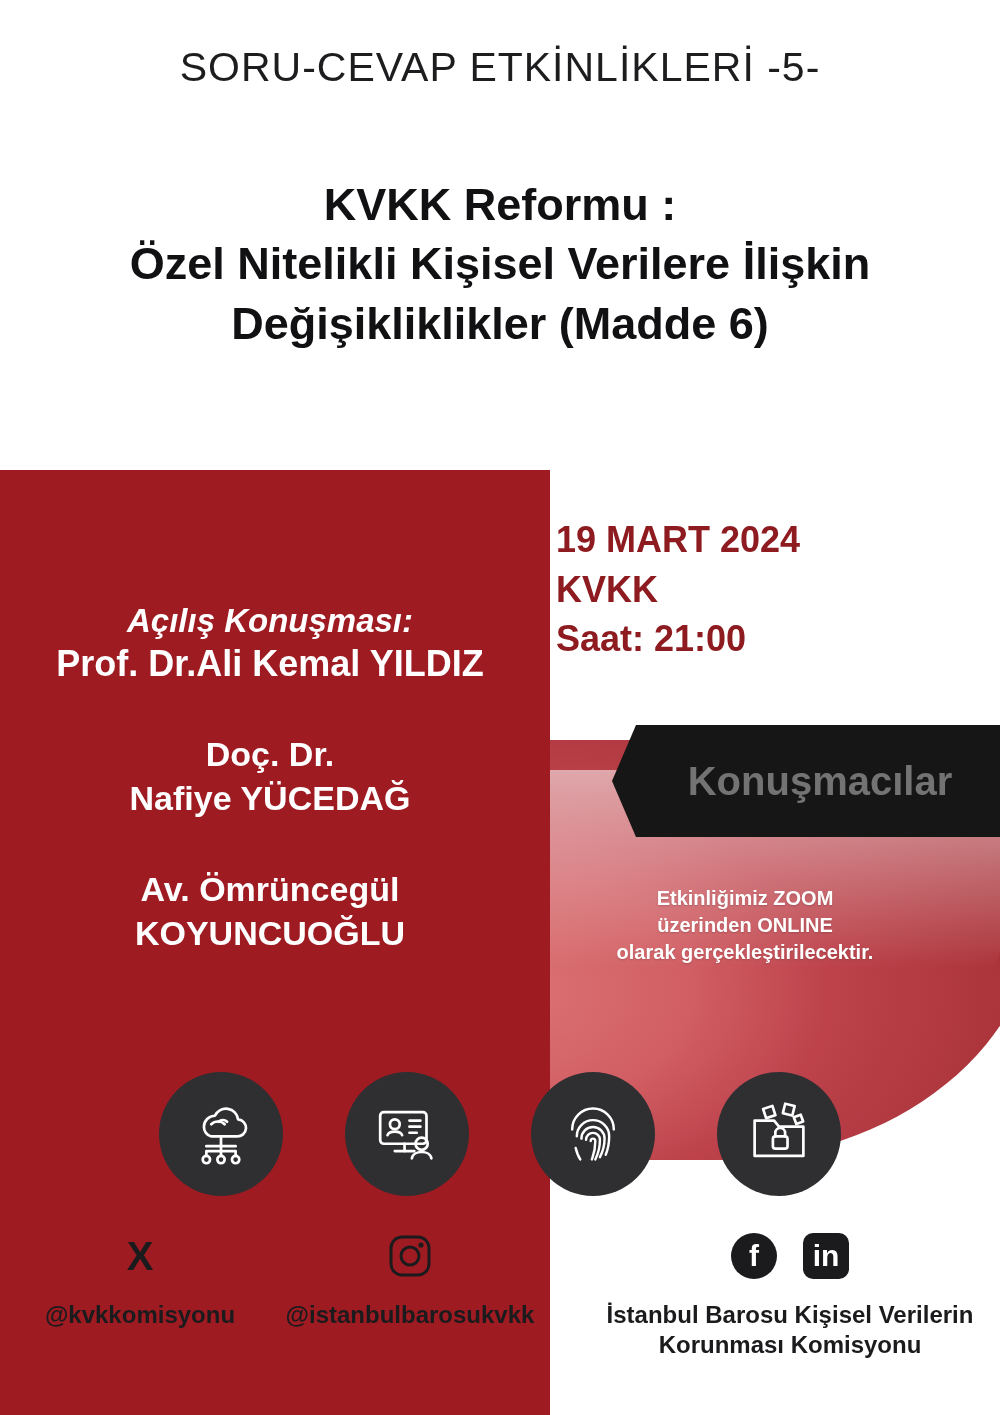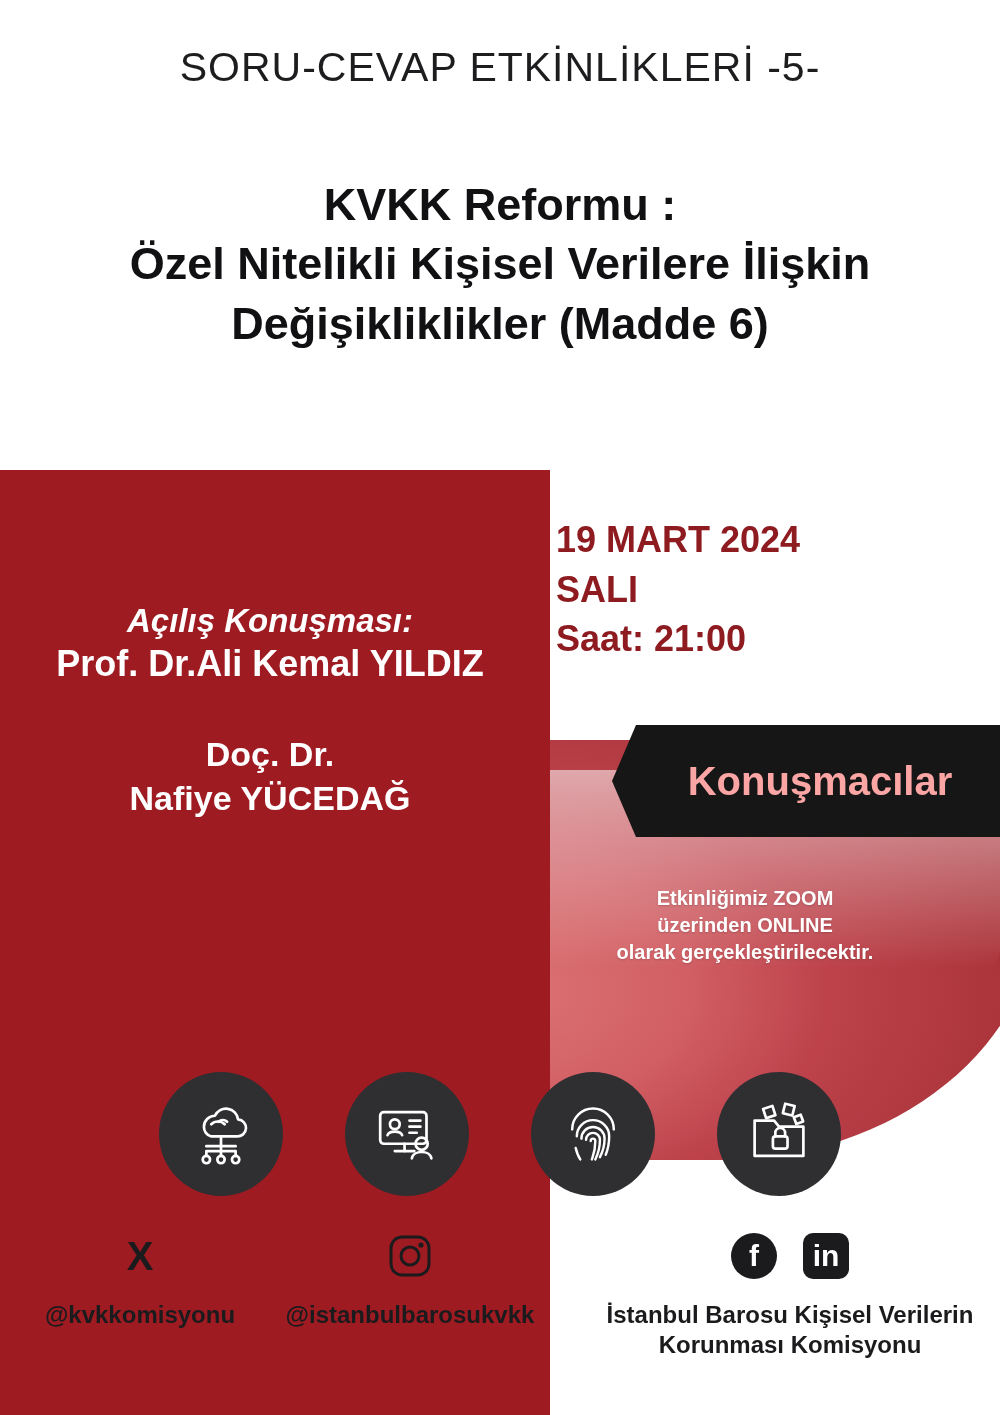--- a/index.html
+++ b/index.html
@@ -133,21 +133,21 @@
     width: 400px;
     height: 112px;
     background: #161616;
     z-index: 6;
     clip-path: polygon(6% 0, 100% 0, 100% 100%, 6% 100%, 0 50%);
     display: flex;
     align-items: center;
     justify-content: center;
   }
   .banner span {
-    color: #fca5a5;
+    color: #737373;
     font-weight: bold;
     font-size: 40px;
     padding-left: 16px;
   }
 
   
   .zoom-note {
     position: absolute;
     left: 490px;
     top: 885px;
@@ -242,29 +242,31 @@
 Özel Nitelikli Kişisel Verilere İlişkin
 Değişikliklikler (Madde 6)</div>
 
   <div class="red-fade"></div>
   <div class="red-fade2"></div>
   <div class="red-blob"></div>
   <div class="red-blob-inner"></div>
 
   <div class="date-block">
     <div>19 MART 2024</div>
-    <div>SALI</div>
+    <div>KVKK</div>
     <div>Saat: 21:00</div>
   </div>
 
   <div class="speakers">
     <div class="opening-label">Açılış Konuşması:</div>
     <div class="opening-name">Prof. Dr.Ali Kemal YILDIZ</div>
     <div class="sp" style="white-space: pre-line;">Doç. Dr.
 Nafiye YÜCEDAĞ</div>
+    <div class="sp" style="white-space: pre-line;">Av. Ömrüncegül
+KOYUNCUOĞLU</div>
   </div>
 
   <div class="banner">
     <span>Konuşmacılar</span>
   </div>
 
   <div class="zoom-note" style="white-space: pre-line;">Etkinliğimiz ZOOM
 üzerinden ONLINE
 olarak gerçekleştirilecektir.</div>
 

